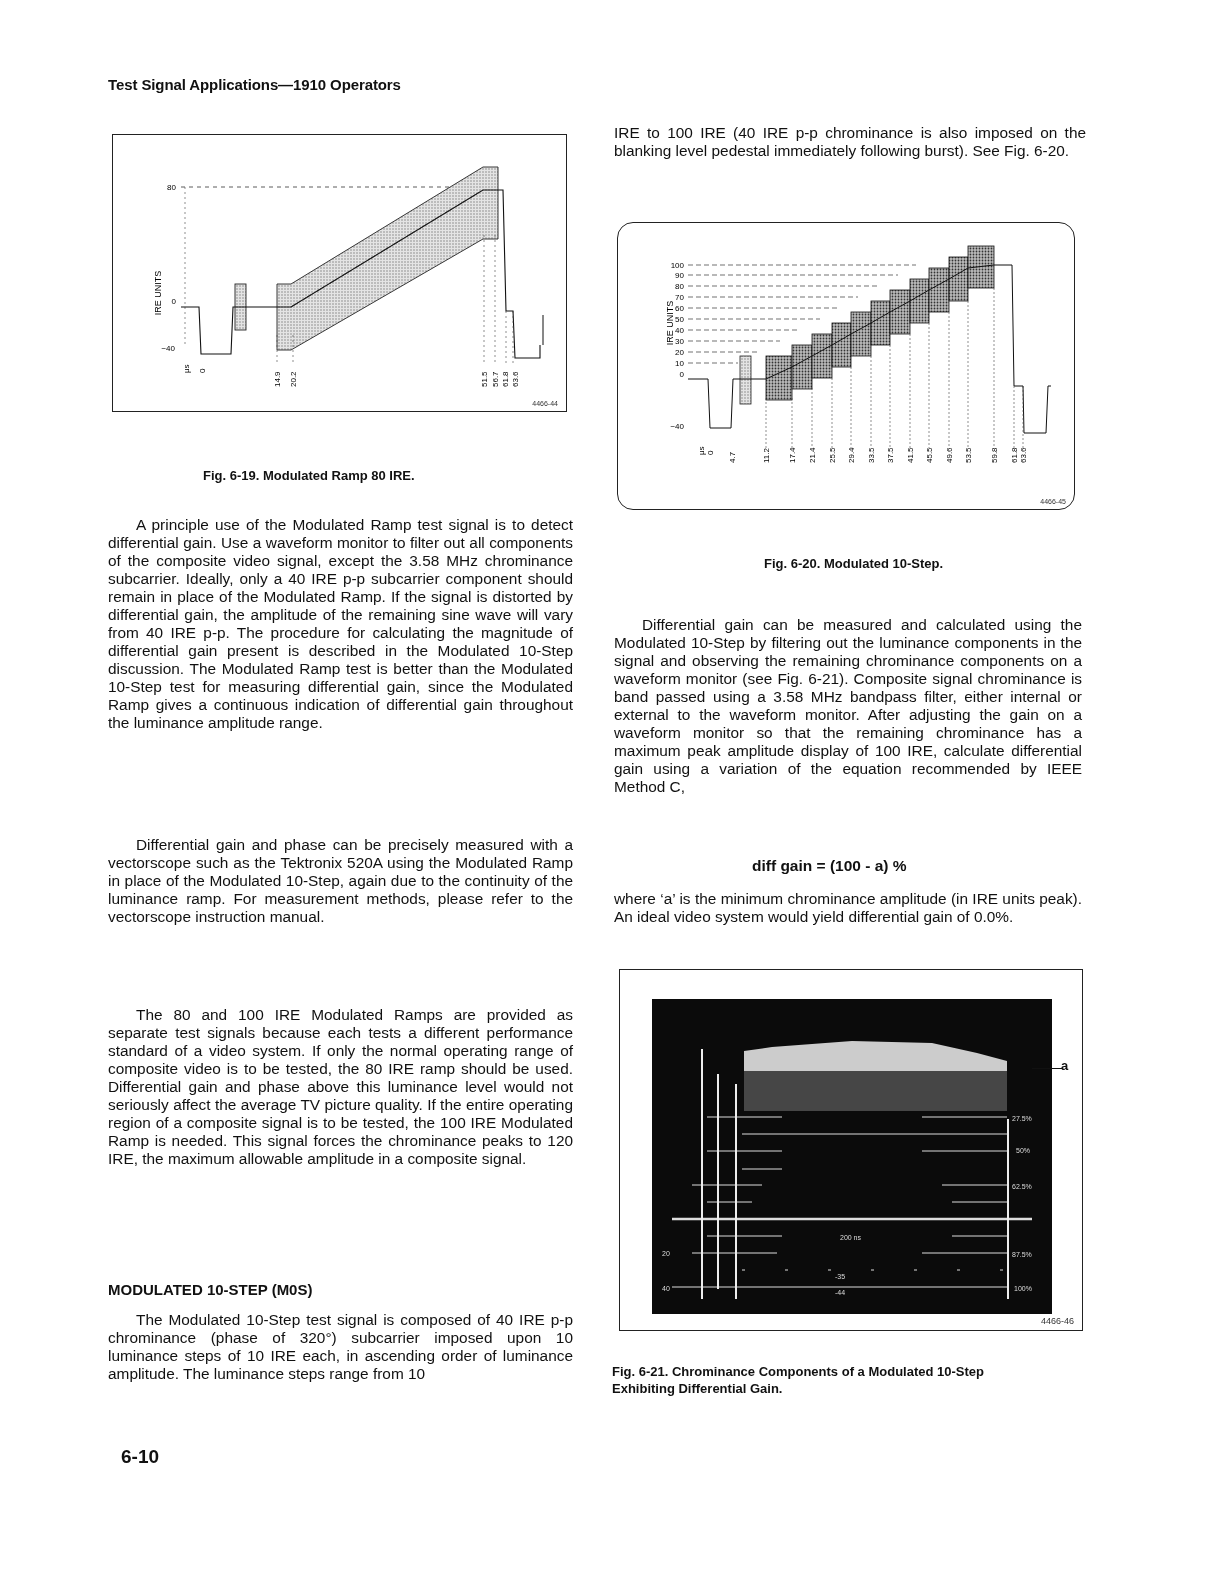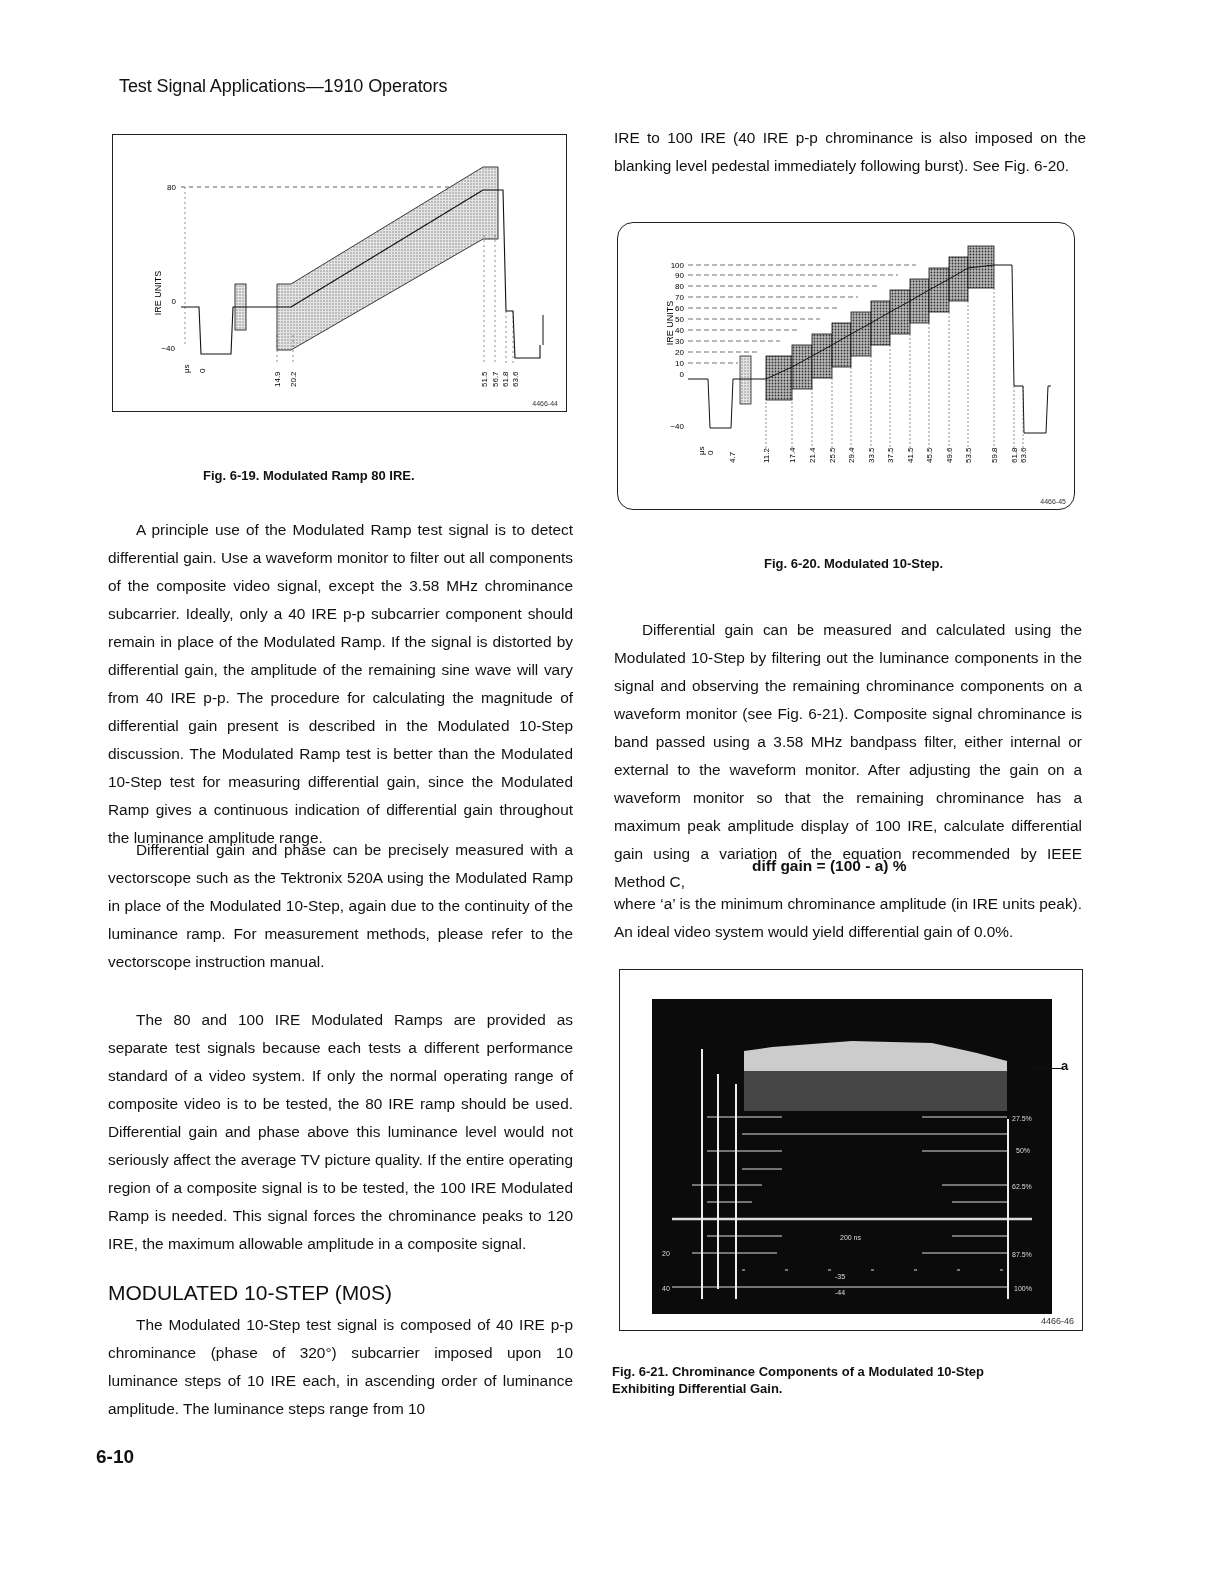--- a/index.html
+++ b/index.html
@@ -1,26 +1,26 @@
 <!DOCTYPE html>
 <html><head>
 <meta charset="utf-8">
 <style>
   html, body { margin: 0; padding: 0; background: #ffffff; }
   body { width: 1219px; height: 1581px; position: relative; overflow: hidden;
          font-family: "Liberation Sans", "DejaVu Sans", sans-serif; color: #111; }
-  .running-head { position: absolute; left: 119px; top: 76px; font-weight: normal; font-size: 18px; letter-spacing: -0.1px; }
-  .col { position: absolute; font-size: 15.4px; line-height: 28px; text-align: justify; }
+  .running-head { position: absolute; left: 108px; top: 76px; font-weight: bold; font-size: 15px; letter-spacing: -0.1px; }
+  .col { position: absolute; font-size: 15.4px; line-height: 18px; text-align: justify; }
   .col p { margin: 0; text-indent: 28px; }
   .figbox { position: absolute; border: 1.5px solid #222; background: #fff; }
   .figcap { position: absolute; font-weight: bold; font-size: 13px; }
   .fignum { position: absolute; font-size: 7px; color: #333; }
-  .section-head { position: absolute; left: 108px; top: 1281px; font-weight: normal; font-size: 21px; text-align: center; }
+  .section-head { position: absolute; left: 108px; top: 1281px; font-weight: bold; font-size: 15px; text-align: center; }
   .equation { position: absolute; font-weight: bold; font-size: 15.5px; }
-  .pageno { position: absolute; left: 96px; top: 1446px; font-weight: bold; font-size: 19px; }
+  .pageno { position: absolute; left: 121px; top: 1446px; font-weight: bold; font-size: 19px; }
   svg text { font-family: "Liberation Sans", sans-serif; }
   .scope { position: absolute; background: #0b0b0b; }
   .a-label { position: absolute; font-size: 13px; font-weight: bold; }
 </style>
 </head>
 <body>
 
 <div class="running-head">Test Signal Applications—1910 Operators</div>
 
 <div class="figbox" style="left:112px; top:134px; width:453px; height:276px;">

